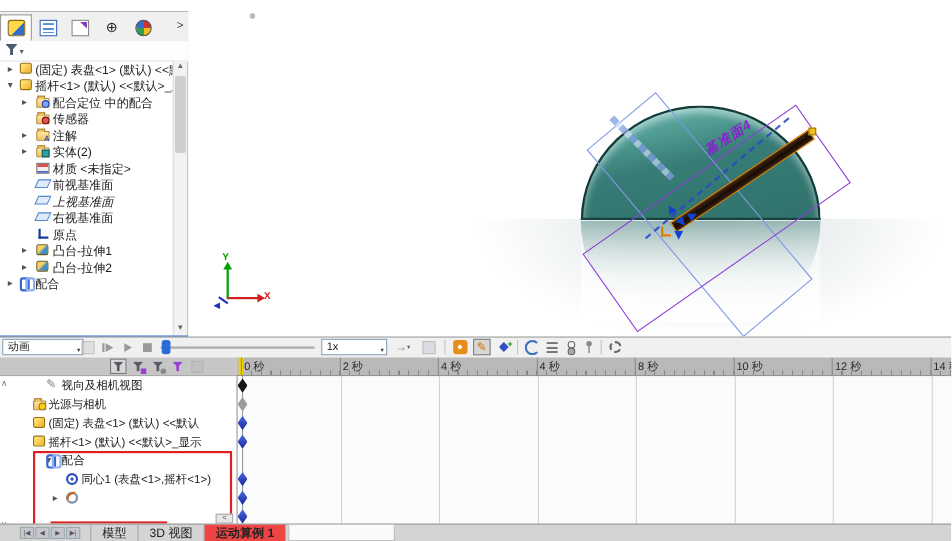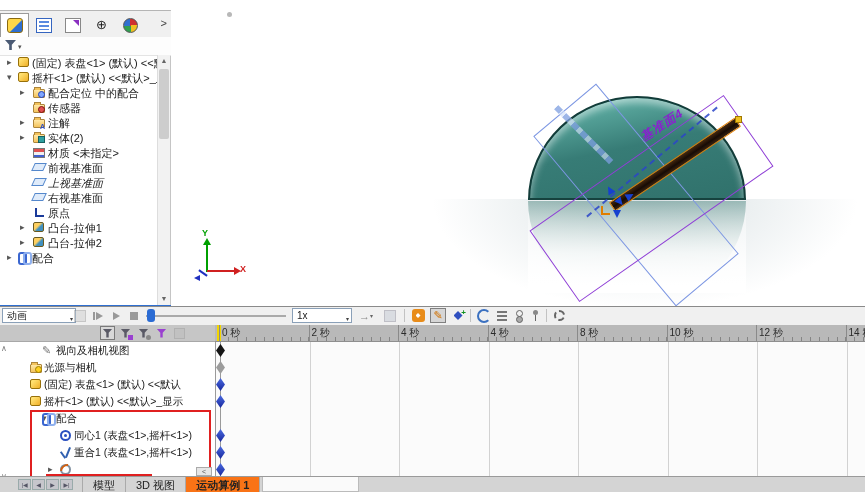--- a/index.html
+++ b/index.html
@@ -166,21 +166,21 @@
   .redline{position:absolute;left:46px;top:167px;width:106px;height:2px;background:#e02020;pointer-events:none;}
   .tl-hscroll-btn{position:absolute;left:196px;top:160px;width:16px;height:9px;background:#e6e6e6;border:1px solid #aaa;
       font-size:7px;line-height:8px;text-align:center;color:#555;box-sizing:border-box;}
   
   #tabbar{position:absolute;left:0;top:476px;width:865px;height:16px;background:#d4d4d4;border-top:1px solid #9a9a9a;box-sizing:border-box;display:flex;align-items:stretch;}
   .navbtns{display:flex;margin-left:18px;align-items:center;}
   .navbtn{width:13px;height:11px;background:#c6c6cc;border:1px solid #9aa;margin-right:1px;
       font-size:6px;line-height:10px;text-align:center;color:#556;box-sizing:border-box;}
   .btab{padding:1px 10px 0;border-right:1px solid #aaa;font-size:11px;line-height:14px;color:#222;white-space:nowrap;}
   .btab:first-of-type{border-left:1px solid #aaa;margin-left:8px;}
-  .btab.active{background:#f97316;font-weight:bold;}
+  .btab.active{background:#ef4444;font-weight:bold;}
   .tab-void{width:95px;background:#fafafa;border:1px solid #bbb;border-top:none;margin-left:2px;}
 </style>
 </head>
 <body>
 
 <div id="app">
 
   <div id="vp">
     <div class="abs floor"></div>
     <div class="abs refl-clip">
@@ -449,24 +449,20 @@
             </div>
             <div class="mtrow">
               <span class="arrow" style="left: 30px;">▾</span>
               <span class="tico ic-mates" style="left: 30px;"></span>
               <span class="lbl" style="left: 44px;">配合</span>
             </div>
             <div class="mtrow">
               <span class="tico ic-concentric" style="left: 48px;"></span>
               <span class="lbl" style="left: 62px;">同心1 (表盘&lt;1&gt;,摇杆&lt;1&gt;)</span>
             </div>
-            <div class="mtrow">
-              <span class="tico ic-coincident" style="left: 48px;"></span>
-              <span class="lbl" style="left: 62px;">重合1 (表盘&lt;1&gt;,摇杆&lt;1&gt;)</span>
-            </div>
             <div class="mtrow sel">
               <span class="arrow" style="left: 36px;">▸</span>
               <span class="tico ic-angle" style="left: 48px;"></span>
             </div>
           </div>
       </div>
       <div class="mm-timeline">
         <div id="glines">
             <div class="gline" style="left: 93.5px;"></div>
             <div class="gline" style="left: 183px;"></div>

